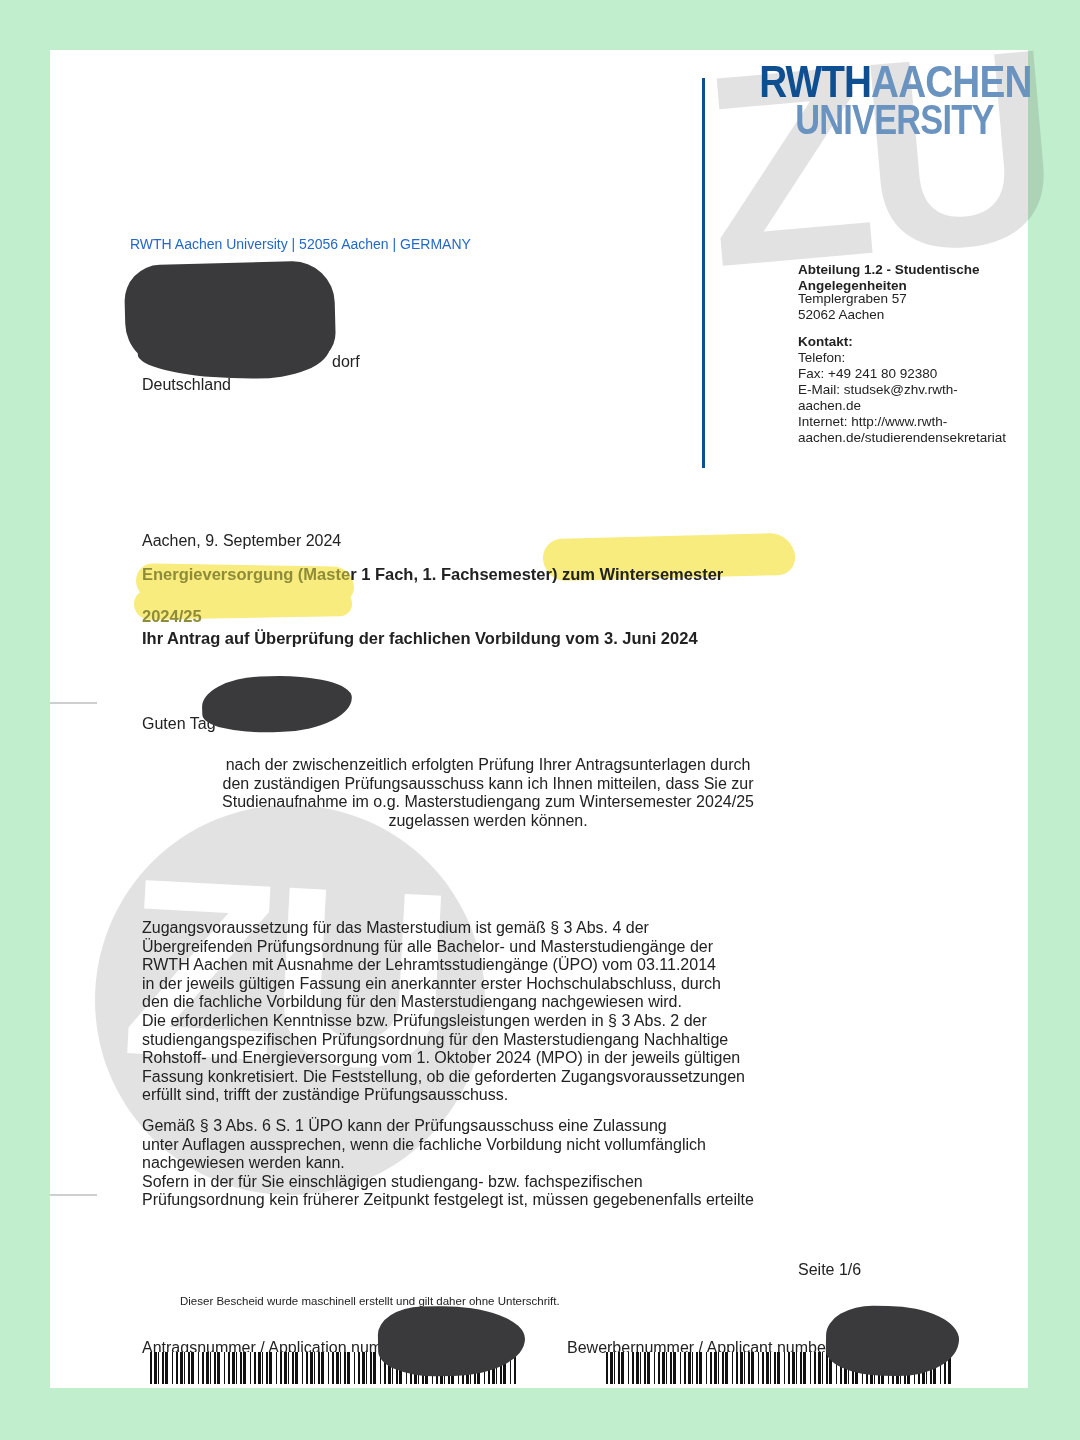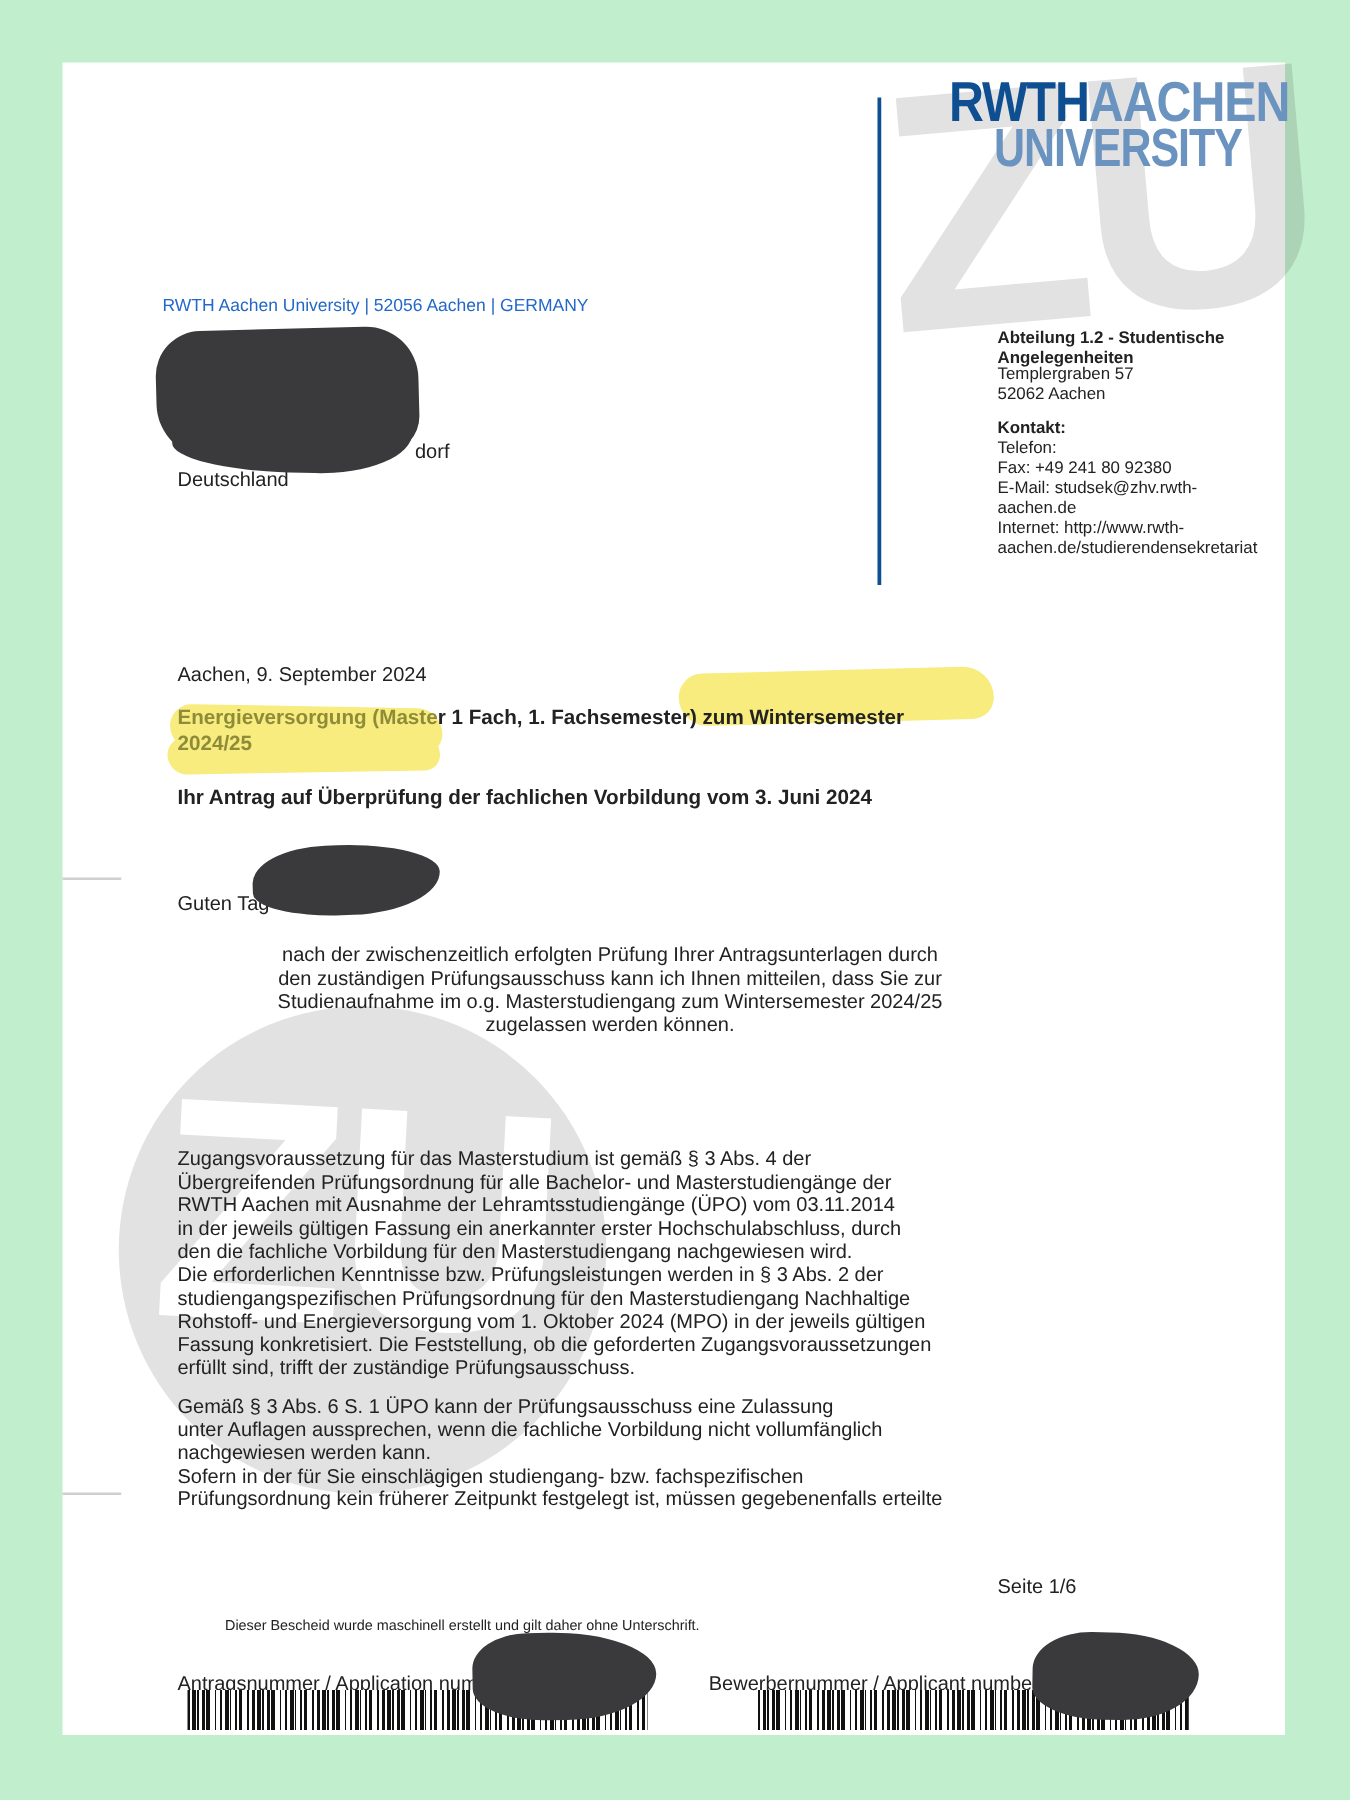--- a/index.html
+++ b/index.html
@@ -101,21 +101,21 @@
   <div class="abs content body-text" style="left:142px;top:352px;">Deutschland</div>
   <div class="blob" id="blob-addr-a"></div>
   <div class="blob" id="blob-addr-b"></div>
 
   <div class="abs content body-text" style="left:142px;top:508px;">Aachen, 9. September 2024</div>
 
   <div class="hl" style="left:543px;top:536px;width:252px;height:42px;border-radius:20px 26px 18px 24px;transform:rotate(-1.5deg);"></div>
   <div class="hl" style="left:136px;top:565px;width:218px;height:36px;border-radius:18px 22px 16px 20px;transform:rotate(1deg);"></div>
   <div class="hl" style="left:134px;top:588px;width:218px;height:30px;border-radius:16px 20px 14px 18px;transform:rotate(-1deg);"></div>
   <div class="headline" style="top:565px;"><span class="hl-text">Energieversorgung (Maste</span><span>r 1 Fach, 1. Fachsemester) zum Wintersemester</span></div>
-  <div class="headline" style="top:586px;"><span class="hl-text">2024/25</span></div>
+  <div class="headline" style="top:607px;"><span class="hl-text">2024/25</span></div>
 
   <div class="abs content" style="left:142px;top:629px;font-size:16.5px;font-weight:bold;color:var(--body_text);">Ihr Antrag auf Überprüfung der fachlichen Vorbildung vom 3. Juni 2024</div>
 
   <div class="abs content body-text" style="left:142px;top:691px;">Guten Tag</div>
   <div class="blob" id="blob-greeting"></div>
 
   <div class="abs content body-text preline" style="left:158px;top:732px;width:660px;text-align:center;">nach der zwischenzeitlich erfolgten Prüfung Ihrer Antragsunterlagen durch
 den zuständigen Prüfungsausschuss kann ich Ihnen mitteilen, dass Sie zur
 Studienaufnahme im o.g. Masterstudiengang zum Wintersemester 2024/25
 zugelassen werden können.</div>

